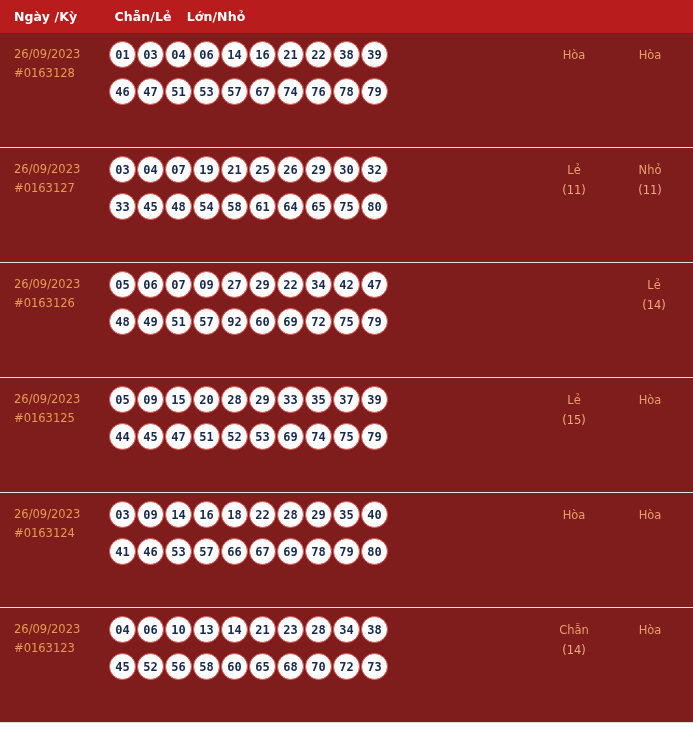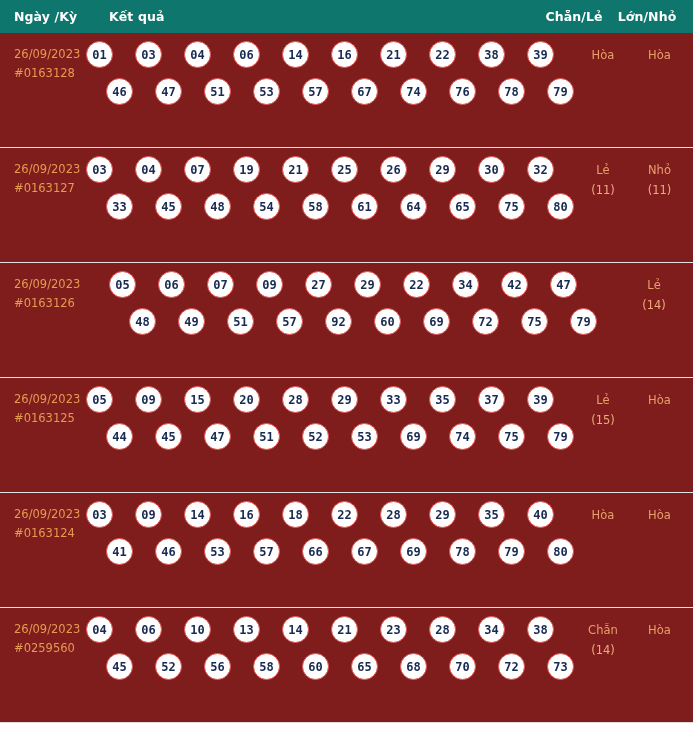--- a/index.html
+++ b/index.html
@@ -11,21 +11,21 @@
     width: 693px; height: 751px;
     font-family: "DejaVu Sans", "Liberation Sans", sans-serif;
     overflow: hidden;
   }
   .table {
     width: 693px;
     position: relative;
   }
   
   .thead {
-    background: #0f766e;
+    background: #b91c1c;
     height: 33px;
     display: flex;
     align-items: center;
     color: #ffffff;
     font-weight: bold;
     font-size: 12.5px;
     letter-spacing: .1px;
   }
   .th-date   { width: 104px; padding-left: 14px; }
   .th-result { flex: 1 1 auto; padding-left: 5px; }
@@ -51,24 +51,24 @@
     white-space: nowrap;
   }
   .cell-date .kyid { display:block; }
 
   .cell-result {
     flex: 1 1 auto;
     padding: 8px 0 10px 5px;
   }
   .ball-line {
     display: flex;
-    gap: 22px;
+    gap: 1px;
     margin-bottom: 10px;
   }
-  .ball-line:last-child { margin-bottom: 0; margin-left: 20px; }
+  .ball-line:last-child { margin-bottom: 0; }
   .ball {
     width: 27px; height: 27px;
     border: 1.4px solid #e2504d;
     border-radius: 50%;
     color: #182a51;
     font-family: "DejaVu Sans Mono", "Liberation Mono", monospace;
     font-weight: bold;
     font-size: 12px;
     display: flex;
     align-items: center;
@@ -87,21 +87,20 @@
   .cell-bs { width: 80px; padding-right: 6px; }
   .count { display: block; color: #eeab7e; }
 </style>
 </head>
 <body>
 
 <div class="table">
 
   <div class="thead">
     <div class="th-date">Ngày /Kỳ</div>
-    <div class="th-result">Kết quả</div>
     <div class="th-oe">Chẵn/Lẻ</div>
     <div class="th-bs">Lớn/Nhỏ</div>
   </div>
 
   <div id="rows-container">
       <div class="row">
         <div class="cell-date"><span>26/09/2023</span><span class="kyid">#0163128</span></div>
         <div class="cell-result">
           <div class="ball-line">
             <div class="ball">01</div>
@@ -248,21 +247,21 @@
             <div class="ball">69</div>
             <div class="ball">78</div>
             <div class="ball">79</div>
             <div class="ball">80</div>
           </div>
         </div>
         <div class="cell-oe"><span>Hòa</span></div>
         <div class="cell-bs"><span>Hòa</span></div>
       </div>
       <div class="row">
-        <div class="cell-date"><span>26/09/2023</span><span class="kyid">#0259560</span></div>
+        <div class="cell-date"><span>26/09/2023</span><span class="kyid">#0163123</span></div>
         <div class="cell-result">
           <div class="ball-line">
             <div class="ball">04</div>
             <div class="ball">06</div>
             <div class="ball">10</div>
             <div class="ball">13</div>
             <div class="ball">14</div>
             <div class="ball">21</div>
             <div class="ball">23</div>
             <div class="ball">28</div>

